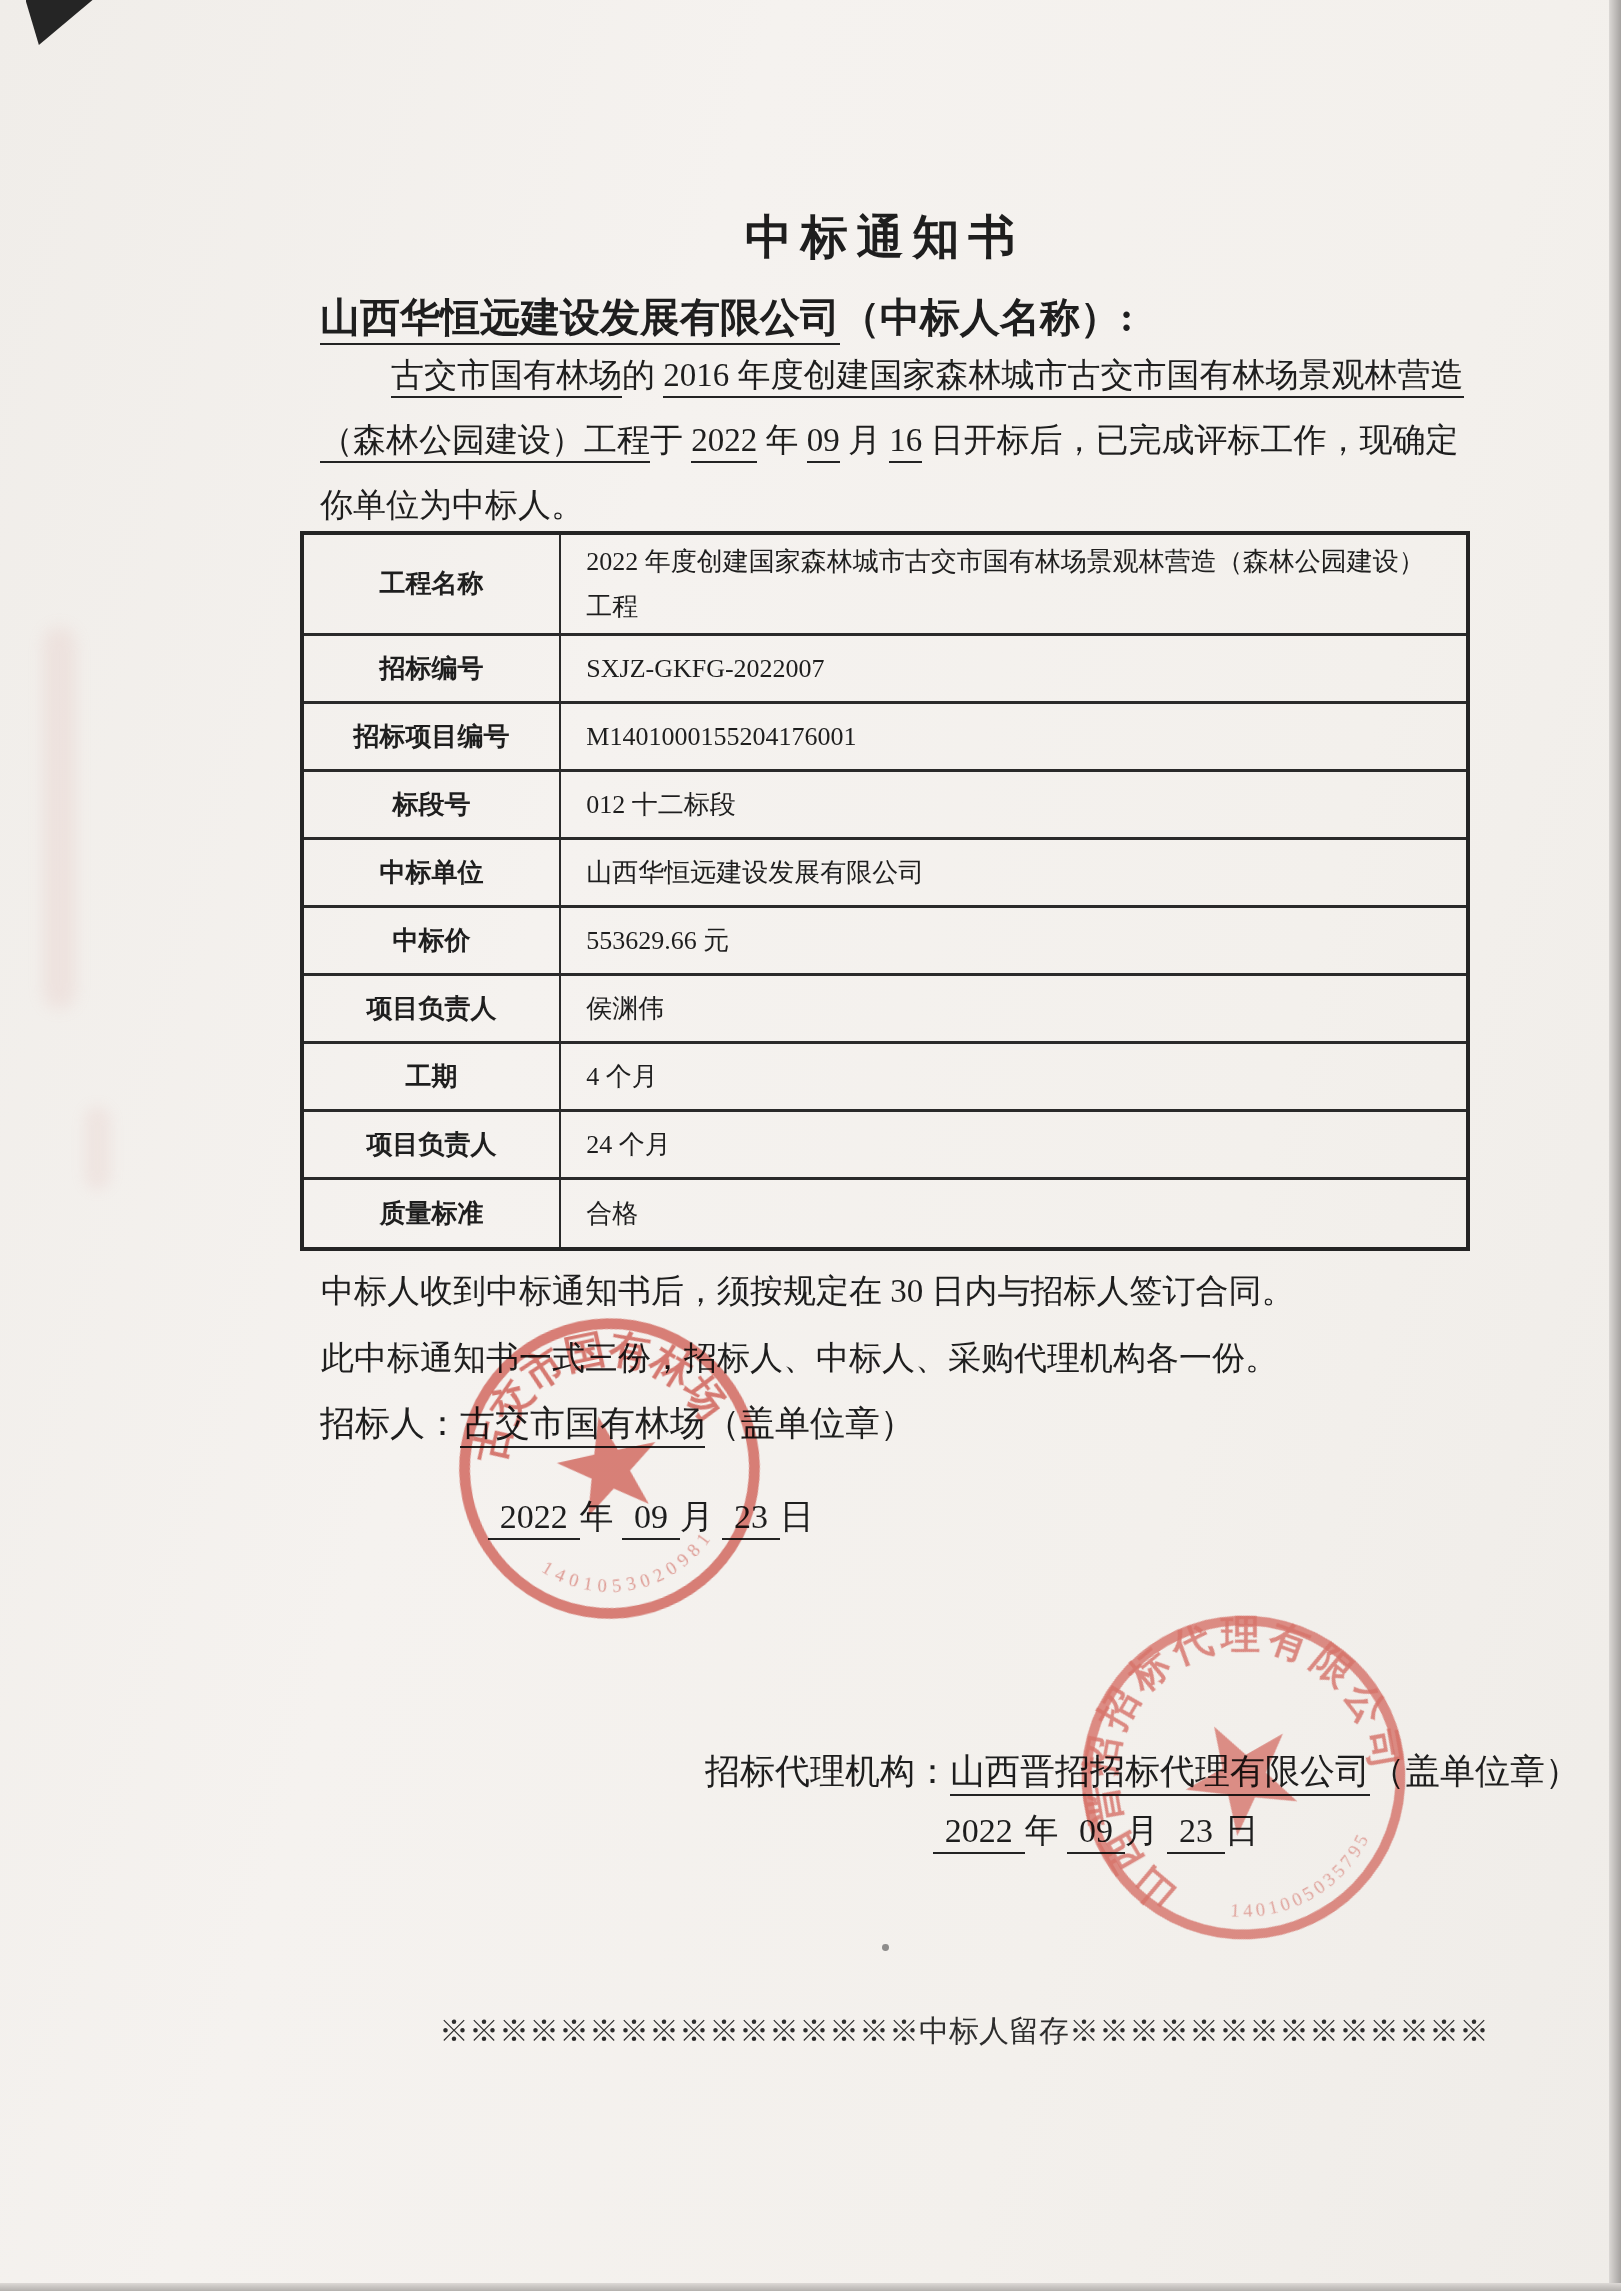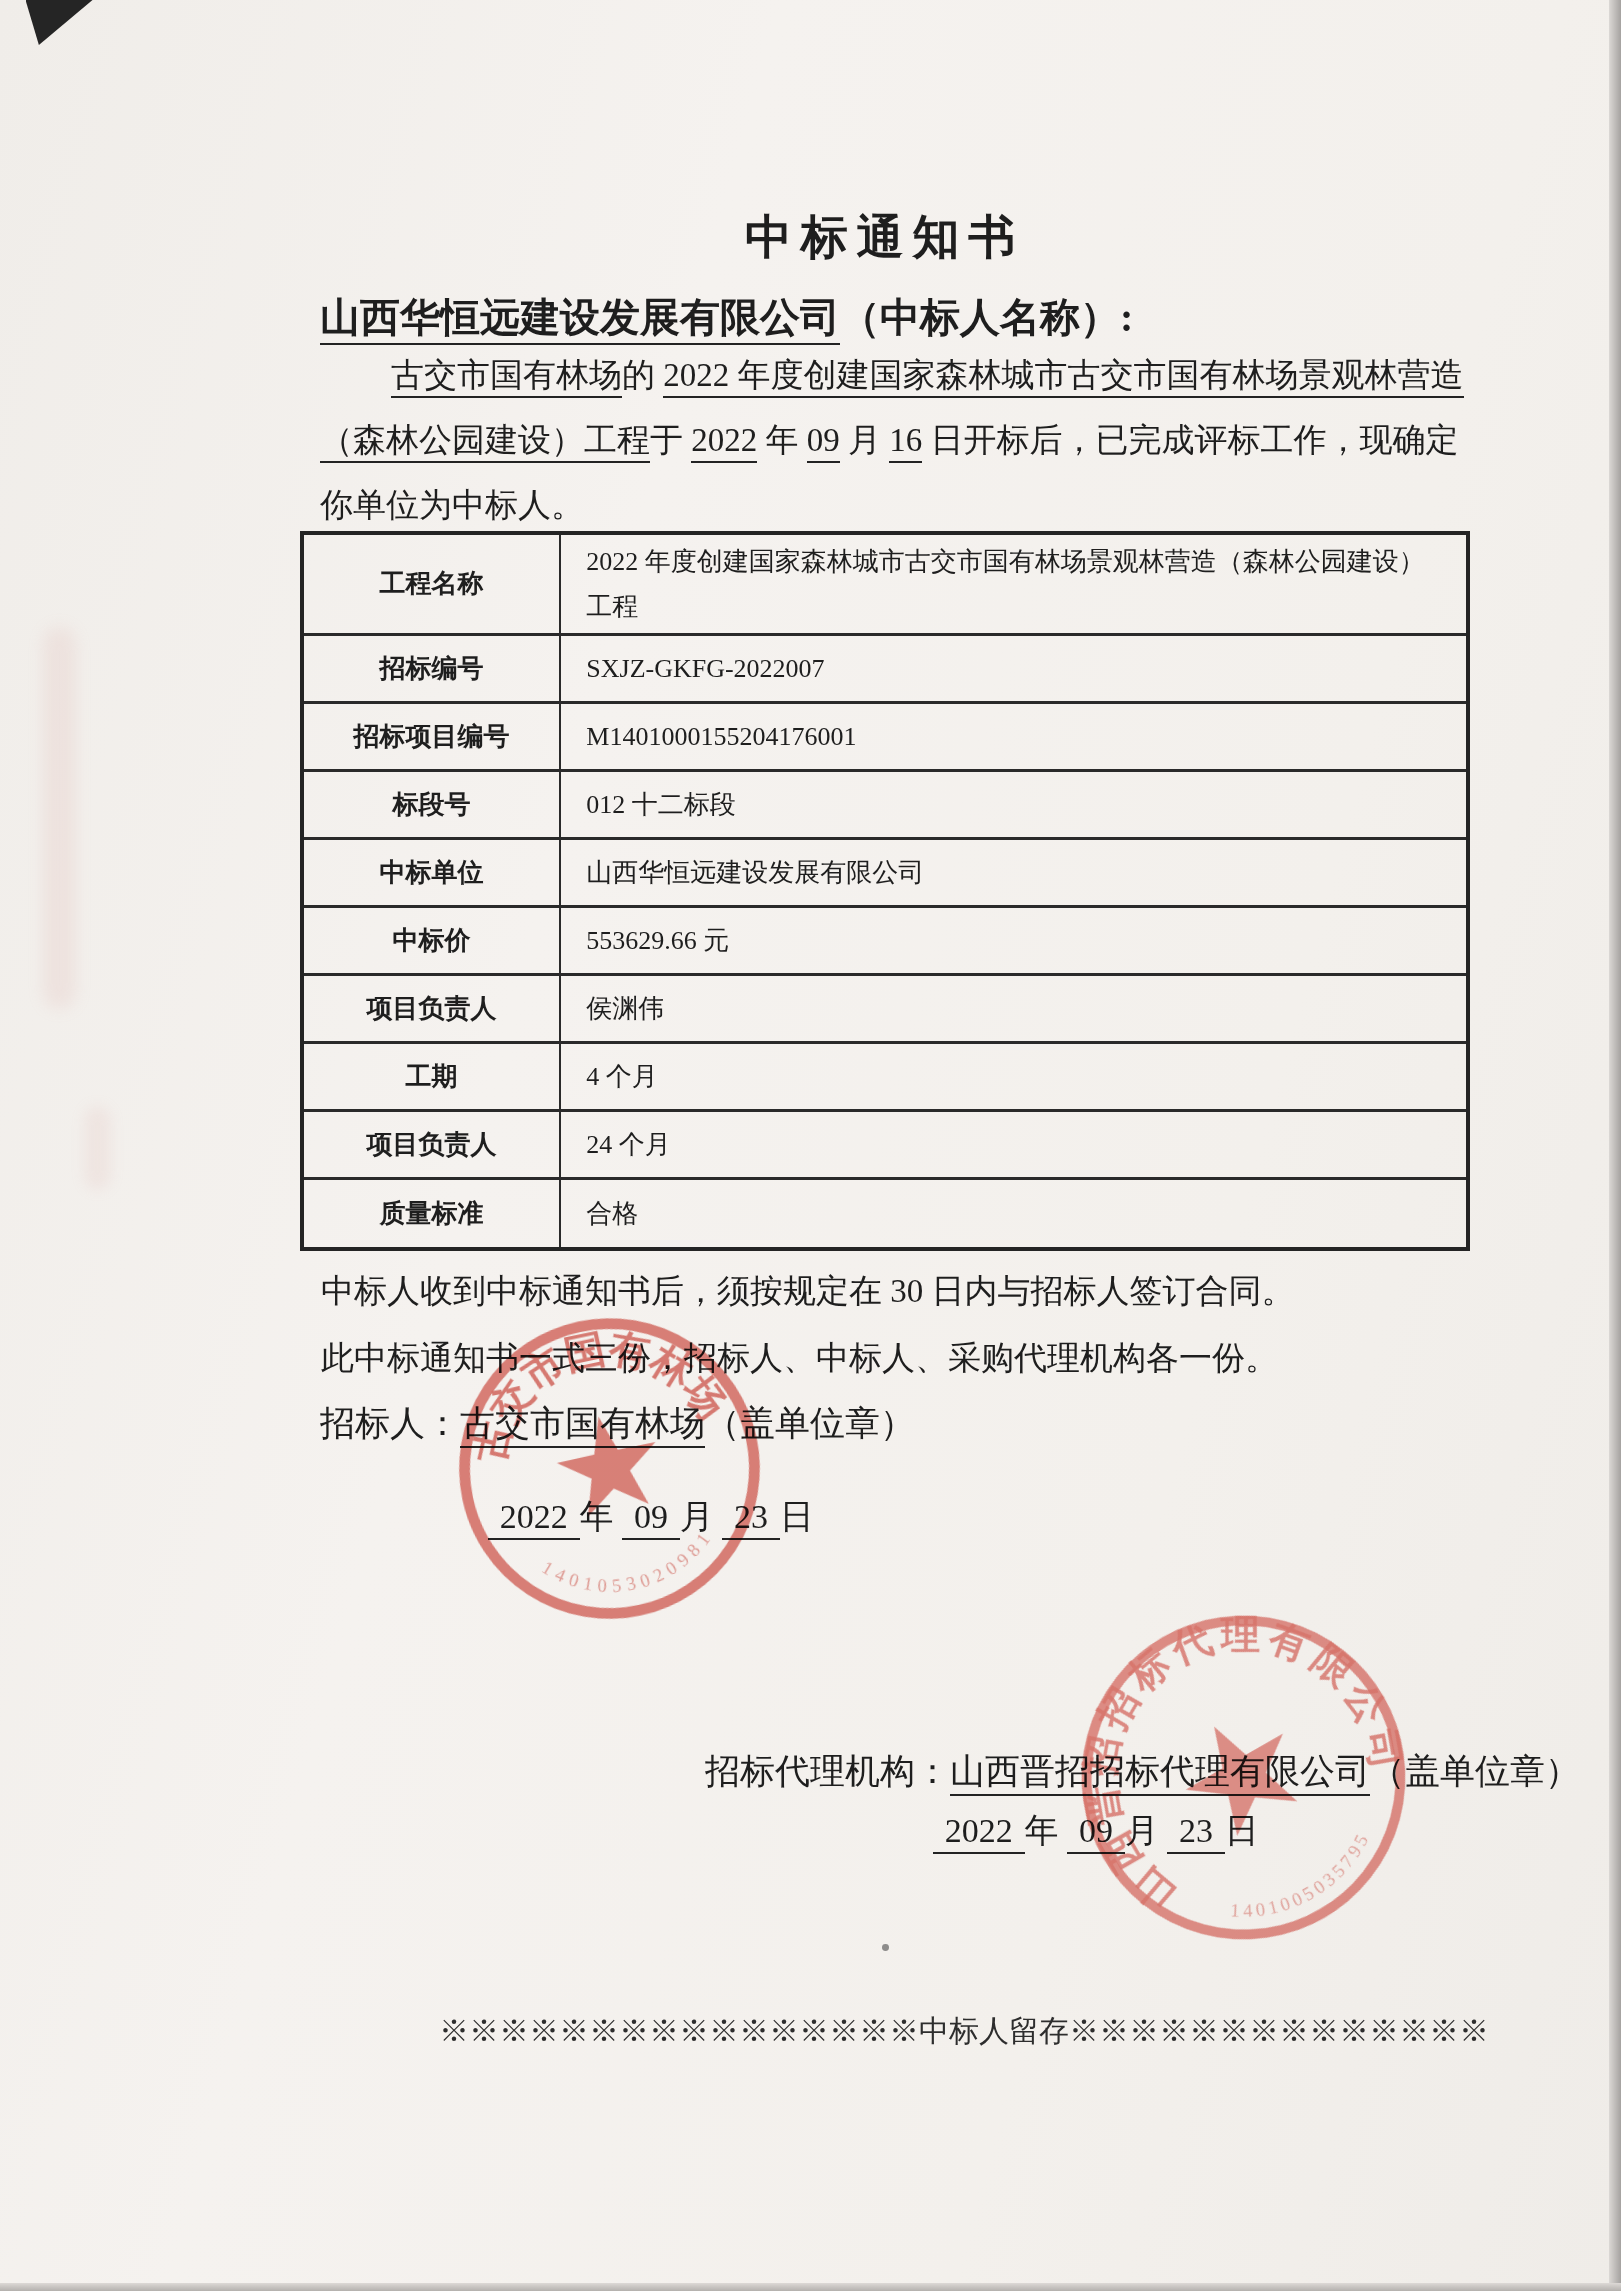--- a/index.html
+++ b/index.html
@@ -67,21 +67,21 @@
   <div class="smudge-b"></div>
   <div class="dot-artifact"></div>
 
   <div class="title">中标通知书</div>
 
   <div class="salutation">
     <span class="u">山西华恒远建设发展有限公司</span><span>（中标人名称）:</span>
   </div>
 
   <div class="paragraph" id="paragraph">
-      <div class="para-line indent"><span class="u">古交市国有林场</span><span>的 </span><span class="u">2022 年度创建国家森林城市古交市国有林场景观林营造</span></div>
+      <div class="para-line indent"><span class="u">古交市国有林场</span><span>的 </span><span class="u">2016 年度创建国家森林城市古交市国有林场景观林营造</span></div>
       <div class="para-line"><span class="u">（森林公园建设）工程</span><span>于 </span><span class="u">2022</span><span> 年 </span><span class="u">09</span><span> 月 </span><span class="u">16</span><span> 日开标后，已完成评标工作，现确定</span></div>
       <div class="para-line"><span>你单位为中标人。</span></div>
     </div>
 
   <table class="notice">
     <tbody id="table-body">
         <tr class="r-tall">
           <td class="cell-label">工程名称</td>
           <td class="cell-value">2022 年度创建国家森林城市古交市国有林场景观林营造（森林公园建设）工程</td>
         </tr>

